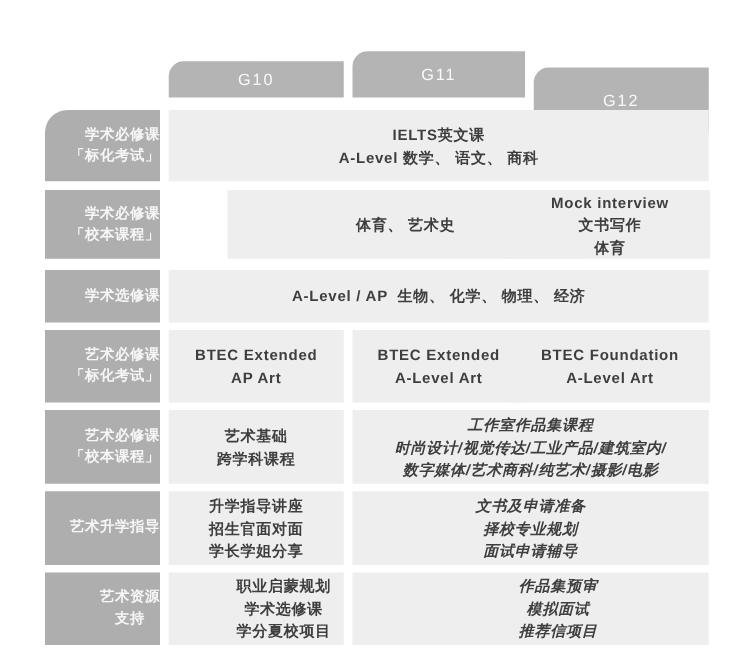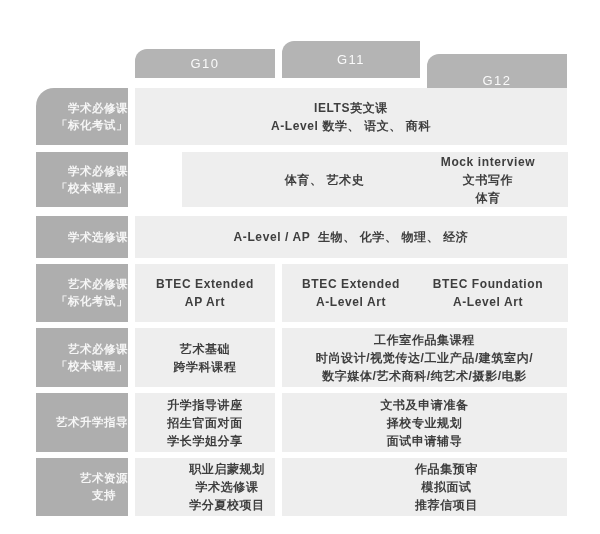--- a/index.html
+++ b/index.html
@@ -50,21 +50,21 @@
   .r4 { top: 328px; height: 59px; }
   .r5 { top: 393px; height: 59px; }
   .r6 { top: 458px; height: 58px; padding-left: 44px; }
 
   
   .c-all    { left: 135px; width: 432px; }
   .c-g10    { left: 135px; width: 140px; }
   .c-g11    { left: 282px; width: 138px; }
   .c-g12    { left: 408px; width: 160px; }
   .c-g10g11 { left: 135px; width: 285px; margin-left: 47px; }
-  .c-g11g12 { left: 282px; width: 285px; }
+  .c-g11g12 { left: 282px; width: 285px; font-style: italic; }
 </style>
 </head>
 <body>
 
 <div class="stage">
 
   <div class="box hdr h0">G10</div>
   <div class="box hdr h1">G11</div>
   <div class="box hdr h2">G12</div>
 

